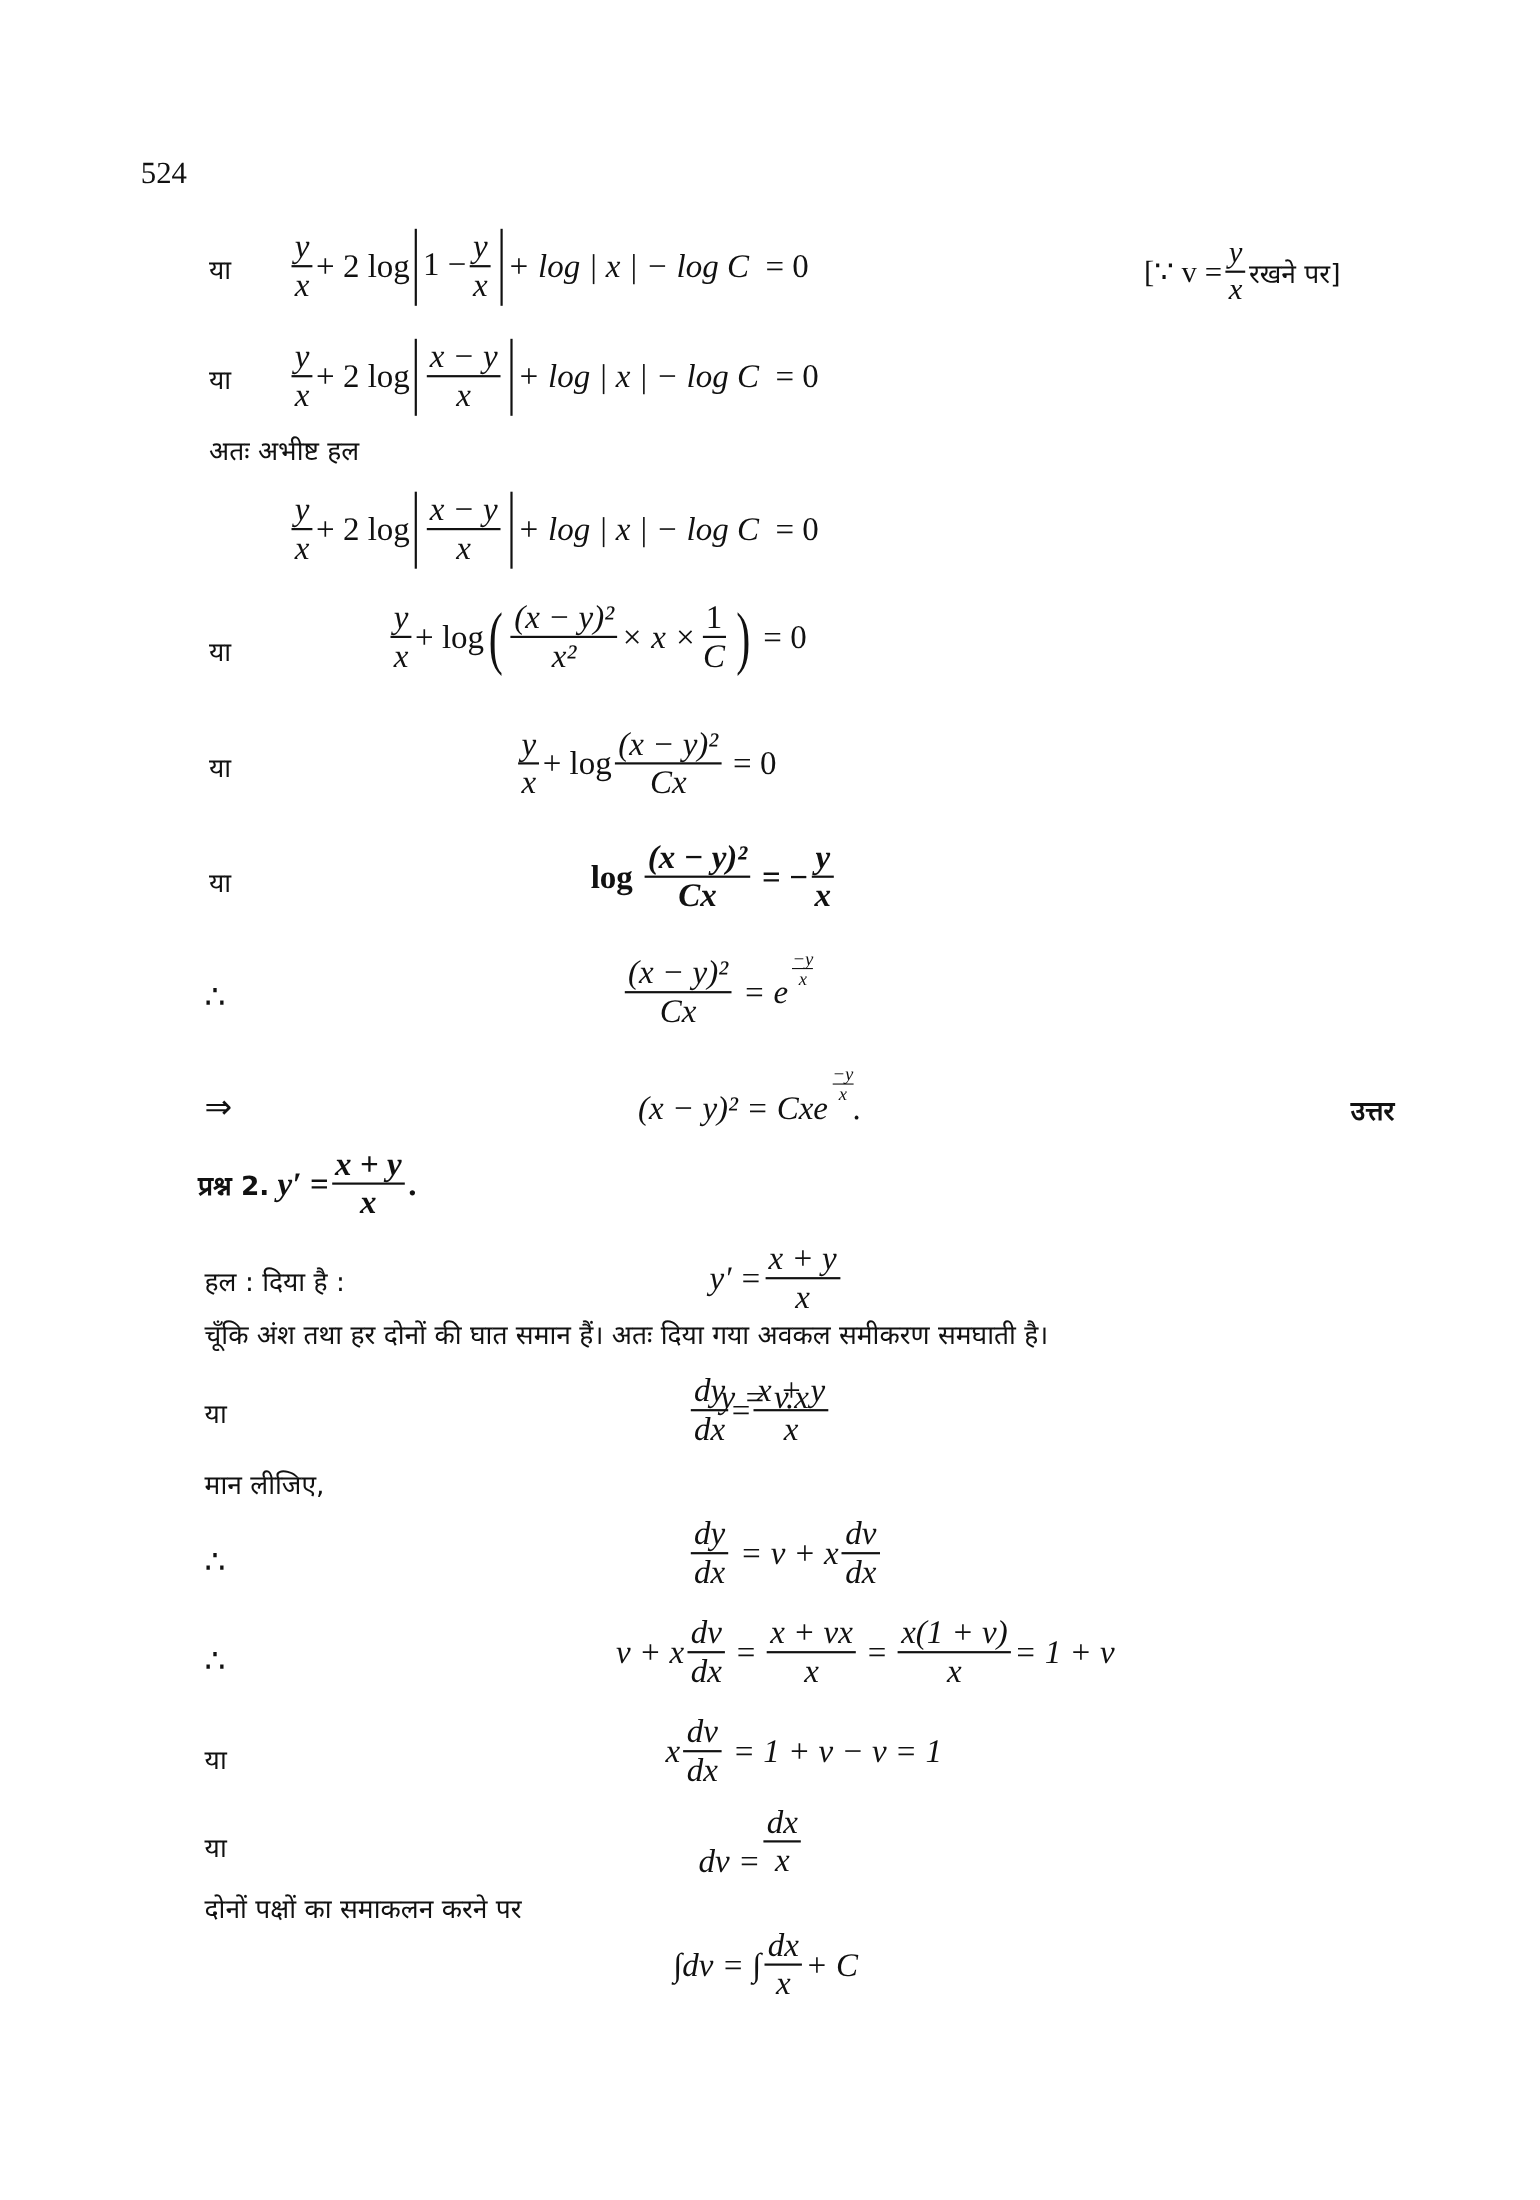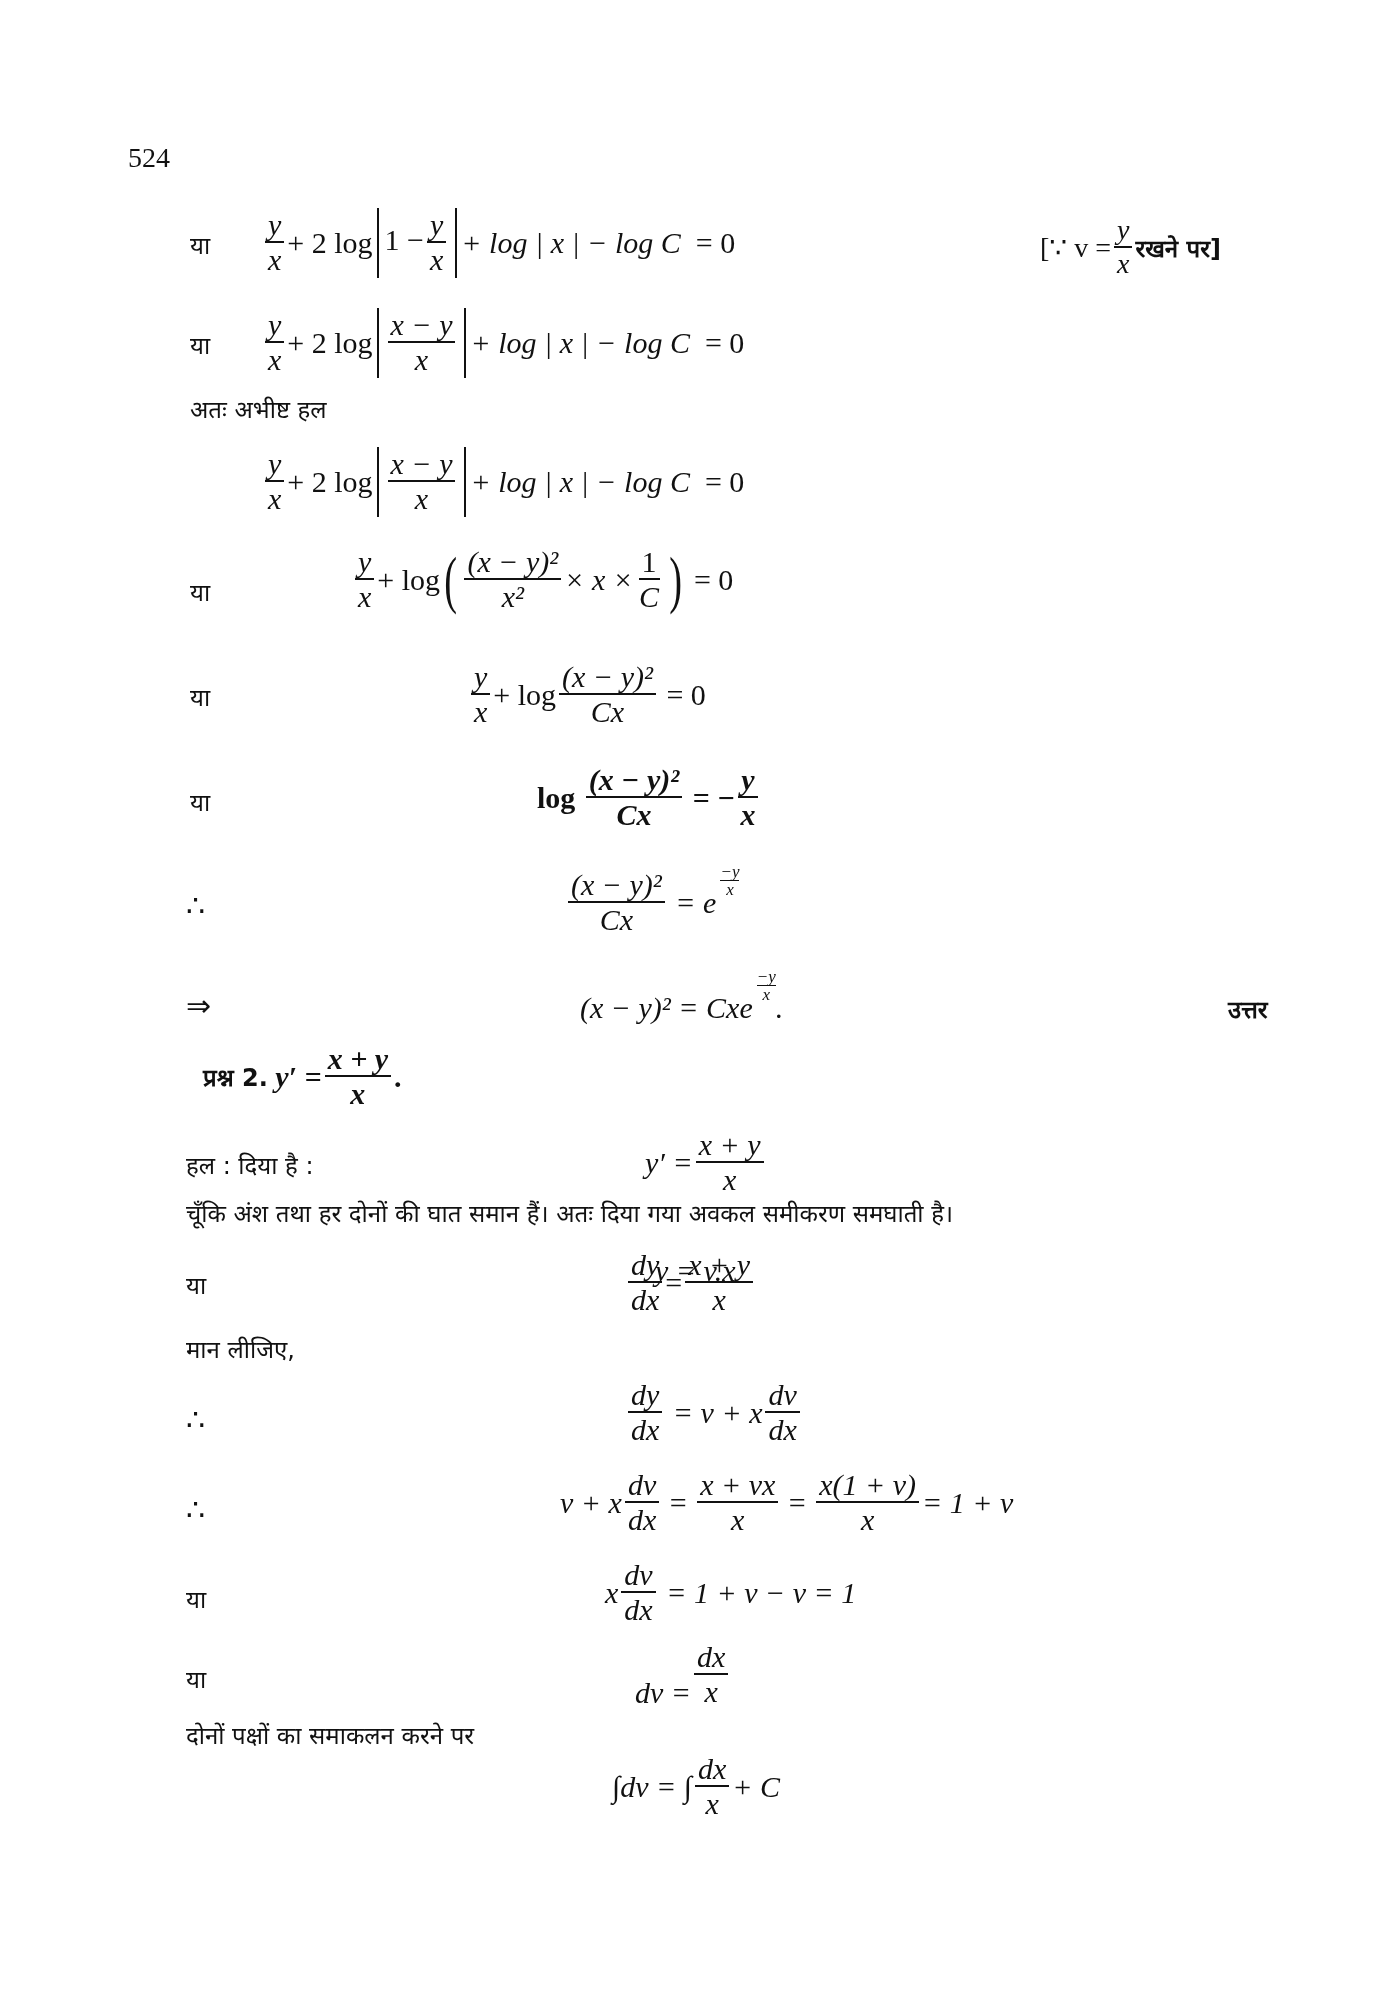--- a/index.html
+++ b/index.html
@@ -10,21 +10,21 @@
   .abs { position:absolute; }
   .pgnum { left:128px; top:142px; font-size:28px; font-weight:normal; font-family:"Liberation Serif", serif; }
   .label { font-family:"DejaVu Sans", sans-serif; font-size:24px; }
   .math { font-family:"Liberation Serif", serif; font-size:30px; white-space:nowrap; display:flex; align-items:center; }
   .i { font-style:italic; }
   .frac { display:inline-flex; flex-direction:column; align-items:center; vertical-align:middle; margin:0 3px; }
   .frac .num { border-bottom:2px solid #111; padding:0 3px; line-height:1.1; }
   .frac .den { padding:0 3px; line-height:1.15; }
   .abs-bar { display:inline-block; border-left:2px solid #111; border-right:2px solid #111; padding:0 6px; margin:0 4px; }
   .bigparen { font-size:64px; font-weight:100; line-height:1; transform:scaleX(0.6); display:inline-block; }
-  .hi { font-family:"DejaVu Sans", sans-serif; font-size:24px;font-weight:bold; }
+  .hi { font-family:"DejaVu Sans", sans-serif; font-size:24px; }
   .bold { font-weight:bold;text-align:center; }
   .sm-exp { display:inline-flex; flex-direction:column; align-items:center; font-size:17px; margin-left:4px; position:relative; top:-22px; }
   .sm-exp .num { border-bottom:1.5px solid #111; line-height:1; }
   .sm-exp .den { line-height:1; }
 </style>
 </head>
 <body>
 
 <div class="abs pgnum">524</div>
 
@@ -148,21 +148,21 @@
 <div class="abs math i" style="left:580px;top:990px;">
   <span>(x − y)² = Cxe</span>
   <span class="sm-exp">
       <span class="num">−y</span>
       <span class="den">x</span>
     </span>
   <span>.</span>
 </div>
 <div class="abs label bold" style="left:1228px;top:992px;">उत्तर</div>
 
-<div class="abs math bold" style="left:203px;top:1042px;">
+<div class="abs math bold" style="left:180px;top:1042px;">
   <span class="hi bold">प्रश्न 2.</span>&nbsp;
   <span class="i">y′ =</span>
   <span class="frac">
       <span class="num i">x + y</span>
       <span class="den i">x</span>
     </span>
   <span>.</span>
 </div>
 
 <div class="abs label" style="left:186px;top:1148px;">हल : दिया है :</div>

